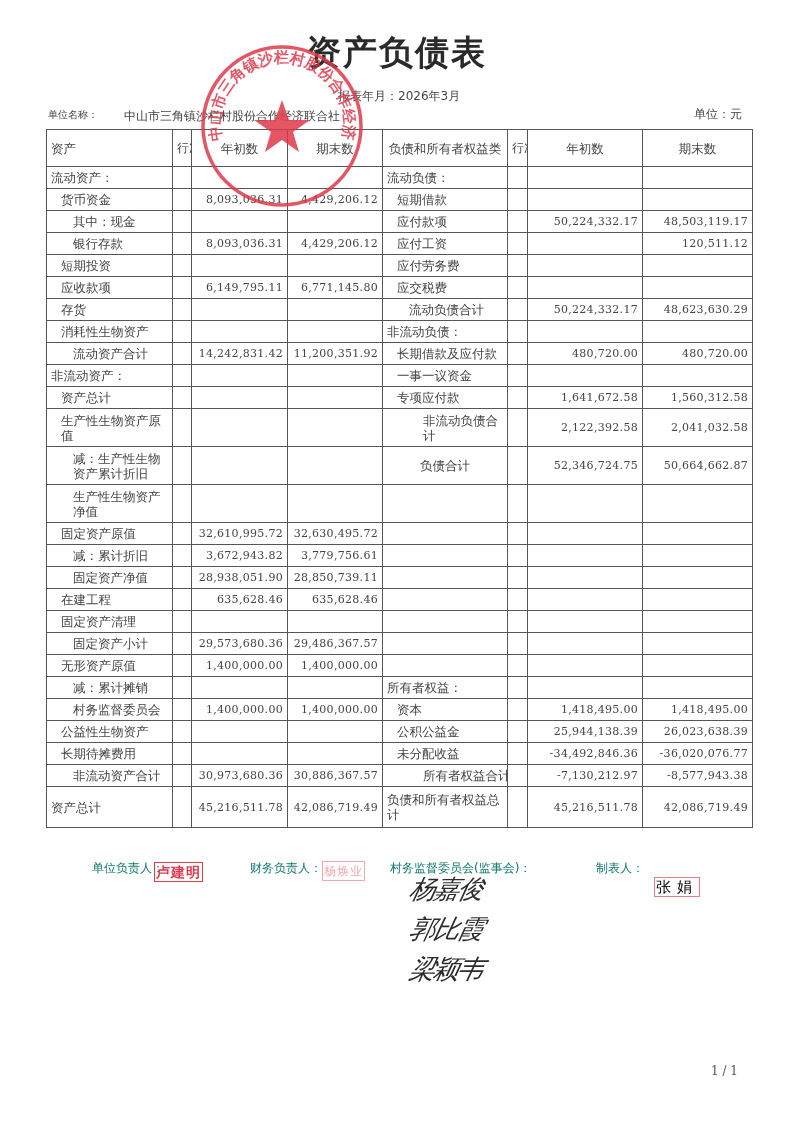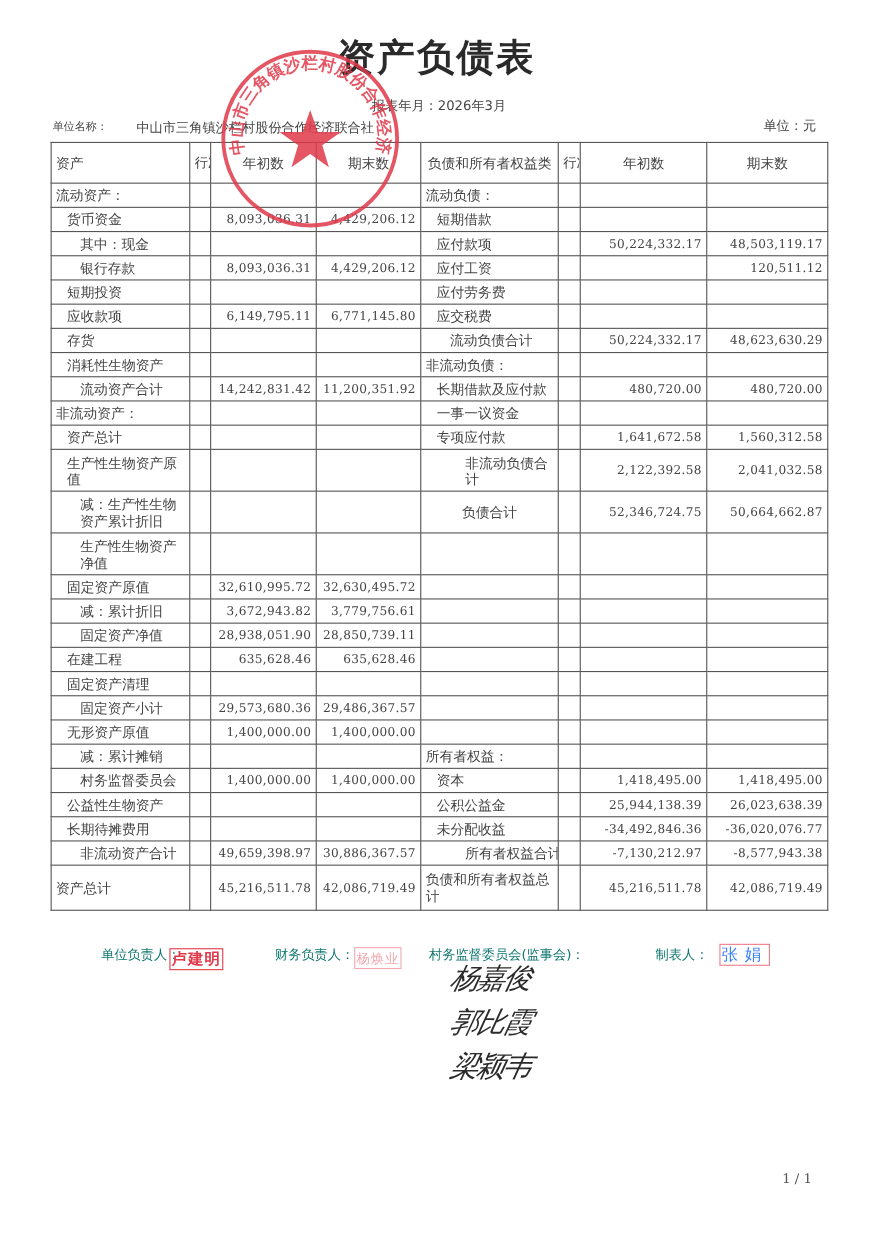--- a/index.html
+++ b/index.html
@@ -26,21 +26,21 @@
   td.seq { font-size: 12px; line-height: 14px; padding: 0 2px; white-space: normal; color: #555; }
   .i1 { padding-left: 14px !important; }
   .i2 { padding-left: 26px !important; }
   .i3 { padding-left: 40px !important; }
   .ctr { text-align: center; }
 
   .footer-item { position: absolute; top: 860px; font-size: 12px; color: #0f766e; }
   .seal-box { position: absolute; border: 1.5px solid #e0394a; color: #e0394a; font-size: 14px;
               font-weight: bold; padding: 0 1px; line-height: 18px; letter-spacing: 1px; }
   .seal-faint { border-color: #f1a8b0; color: #f1a8b0; font-weight: normal; font-size: 12px; }
-  .seal-pink { border-color: #eb7d8a; color: #3b82f6; font-weight: normal; font-size: 15px; letter-spacing: 6px; }
+  .seal-pink { border-color: #eb7d8a; color: #000000; font-weight: normal; font-size: 15px; letter-spacing: 6px; margin-top: 19px; }
   .sig { position: absolute; left: 410px; font-family: "DejaVu Serif", serif; font-style: italic;
          font-size: 26px; color: #2b2b2b; letter-spacing: -2px; transform: skewX(-12deg); }
   .page-num { position: absolute; right: 56px; top: 1064px; font-size: 12px; color: #555;
               font-family: "DejaVu Serif", serif; }
   .stamp { position: absolute; left: 200px; top: 44px; width: 164px; height: 164px;
            pointer-events: none; opacity: 0.85; }
 </style>
 </head>
 <body>
 
@@ -318,21 +318,21 @@
         <td class="num"></td>
         <td class="num"></td>
         <td class="i1">未分配收益</td>
         <td class="seq"></td>
         <td class="num">-34,492,846.36</td>
         <td class="num">-36,020,076.77</td>
       </tr>
       <tr>
         <td class="i2">非流动资产合计</td>
         <td class="seq"></td>
-        <td class="num">49,659,398.97</td>
+        <td class="num">30,973,680.36</td>
         <td class="num">30,886,367.57</td>
         <td class="i3">所有者权益合计</td>
         <td class="seq"></td>
         <td class="num">-7,130,212.97</td>
         <td class="num">-8,577,943.38</td>
       </tr>
       <tr class="last">
         <td>资产总计</td>
         <td class="seq"></td>
         <td class="num">45,216,511.78</td>

